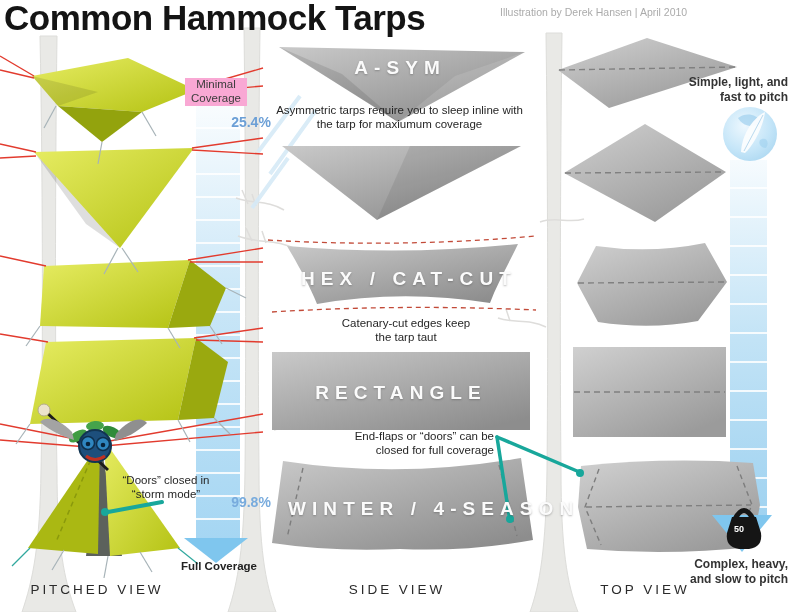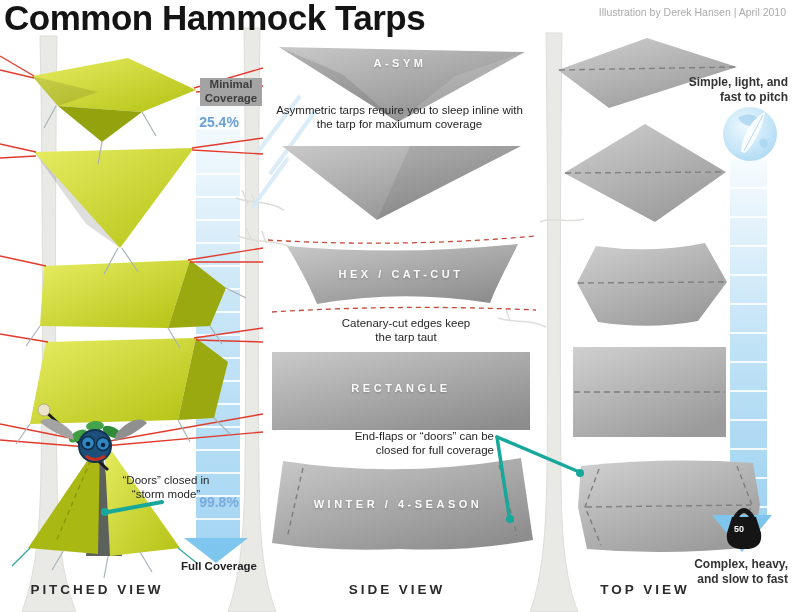--- a/index.html
+++ b/index.html
@@ -2,38 +2,38 @@
 <html><head>
 <meta charset="utf-8">
 <style>
   html,body{margin:0;padding:0;background:#fff;}
   #canvas{position:relative;width:792px;height:612px;overflow:hidden;background:#ffffff;
           font-family:"Liberation Sans",sans-serif;}
   .t{position:absolute;color:#222;}
   .center{text-align:center;}
   .right{text-align:right;}
   #title{left:4px;top:-2px;font-size:35px;font-weight:600;color:#141414;letter-spacing:-0.5px;}
-  #credit{left:500px;top:6px;width:286px;font-size:10.5px;color:#ababab;text-align:right;}
+  #credit{left:500px;top:6px;width:286px;font-size:10.5px;color:#ababab;}
   .gauge{position:absolute;z-index:1;}
   #gauge-left{left:196px;top:106px;width:44px;height:436px;
      background:
        repeating-linear-gradient(to bottom, rgba(255,255,255,0) 0 21px, rgba(255,255,255,0.85) 21px 23px),
        linear-gradient(to bottom, rgba(230,244,252,0.25), #c9e6f7 45%, #a5d6f3);}
   #gauge-right{left:730px;top:160px;width:37px;height:360px;
      background:
        repeating-linear-gradient(to bottom, rgba(255,255,255,0) 0 27px, rgba(255,255,255,0.85) 27px 29px),
        linear-gradient(to bottom, rgba(230,244,252,0.35), #c2e3f6 50%, #9fd2f0);}
   #scene{position:absolute;left:0;top:0;z-index:2;}
   .textlayer{z-index:3;}
-  .tarp-label{font-size:11px;font-weight:bold;color:#fbfbfb;letter-spacing:0.32em;
+  .tarp-label{font-size:19px;font-weight:bold;color:#fbfbfb;letter-spacing:0.32em;
               text-shadow:0 1px 2px rgba(60,60,60,0.35);white-space:nowrap;}
   .note{font-size:11.5px;color:#262626;line-height:1.25;}
   .note-b{font-size:12px;font-weight:bold;color:#333;line-height:1.25;}
-  .pct{font-size:14px;font-weight:bold;color:#6b9fd6;}
-  .footer{font-size:13.5px;font-weight:bold;color:#2b2b2b;letter-spacing:0.22em;white-space:nowrap;}
+  .pct{font-size:14px;font-weight:bold;color:#6b9fd6;margin-left:32px;}
+  .footer{font-size:13.5px;font-weight:normal;color:#2b2b2b;letter-spacing:0.22em;white-space:nowrap;}
   #weight-num{left:734px;top:524px;width:19px;text-align:left;font-size:9px;font-weight:bold;color:#fff;}
 </style>
 </head>
 <body>
 
 <div id="canvas">
 
   <div id="gauge-left" class="gauge"></div>
   <div id="gauge-right" class="gauge"></div>
 
@@ -231,35 +231,35 @@
 
     <g>
       <path d="M735,519 Q744,502 753,519" fill="none" stroke="#151515" stroke-width="5"></path>
       <path d="M732,517 L756,517 L761,533 Q763,547 749,549 L739,549 Q725,547 727,533 Z" fill="#151515"></path>
     </g>
   </svg>
 
   <div id="title" class="t textlayer">Common Hammock Tarps</div>
   <div id="credit" class="t textlayer">Illustration by Derek Hansen | April 2010</div>
 
-  <div class="t textlayer center" style="left:200px;top:78px;width:62px;font-size:11.5px;font-weight:bold;color:#3c3c3c;line-height:1.2;background:#a3a3a3;">Minimal Coverage</div>
+  <div class="t textlayer center" style="left:185px;top:78px;width:62px;font-size:11.5px;font-weight:normal;color:#3c3c3c;line-height:1.2;background:#f9a8d4;">Minimal Coverage</div>
   <div class="t textlayer center pct" style="left:194px;top:114px;width:50px;">25.4%</div>
   <div class="t textlayer center pct" style="left:194px;top:494px;width:50px;color:#78abdd;">99.8%</div>
   <div class="t textlayer center" style="left:176px;top:560px;width:86px;font-size:11.5px;font-weight:bold;color:#222;">Full Coverage</div>
 
   <div class="t textlayer center note" style="left:116px;top:473px;width:100px;">“Doors” closed in “storm mode”</div>
 
   <div class="t textlayer center tarp-label" style="left:300px;top:57px;width:200px;">A-SYM</div>
   <div class="t textlayer center note" style="left:272px;top:103px;width:255px;">Asymmetric tarps require you to sleep inline with the tarp for maxiumum coverage</div>
   <div class="t textlayer center tarp-label" style="left:301px;top:268px;width:200px;">HEX / CAT-CUT</div>
   <div class="t textlayer center note" style="left:340px;top:316px;width:132px;">Catenary-cut edges keep the tarp taut</div>
   <div class="t textlayer right note" style="left:344px;top:429px;width:150px;">End-flaps or “doors” can be closed for full coverage</div>
   <div class="t textlayer center tarp-label" style="left:301px;top:382px;width:200px;">RECTANGLE</div>
   <div class="t textlayer center tarp-label" style="left:288px;top:498px;width:220px;">WINTER / 4-SEASON</div>
 
   <div class="t textlayer right note-b" style="left:684px;top:75px;width:104px;">Simple, light, and fast to pitch</div>
-  <div class="t textlayer right note-b" style="left:682px;top:557px;width:106px;">Complex, heavy, and slow to fast</div>
+  <div class="t textlayer right note-b" style="left:682px;top:557px;width:106px;">Complex, heavy, and slow to pitch</div>
   <div id="weight-num" class="t textlayer">50</div>
 
   <div class="t textlayer center footer" style="left:17px;top:582px;width:160px;">PITCHED VIEW</div>
   <div class="t textlayer center footer" style="left:317px;top:582px;width:160px;">SIDE VIEW</div>
   <div class="t textlayer center footer" style="left:565px;top:582px;width:160px;">TOP VIEW</div>
 </div>
 
 </body></html>

